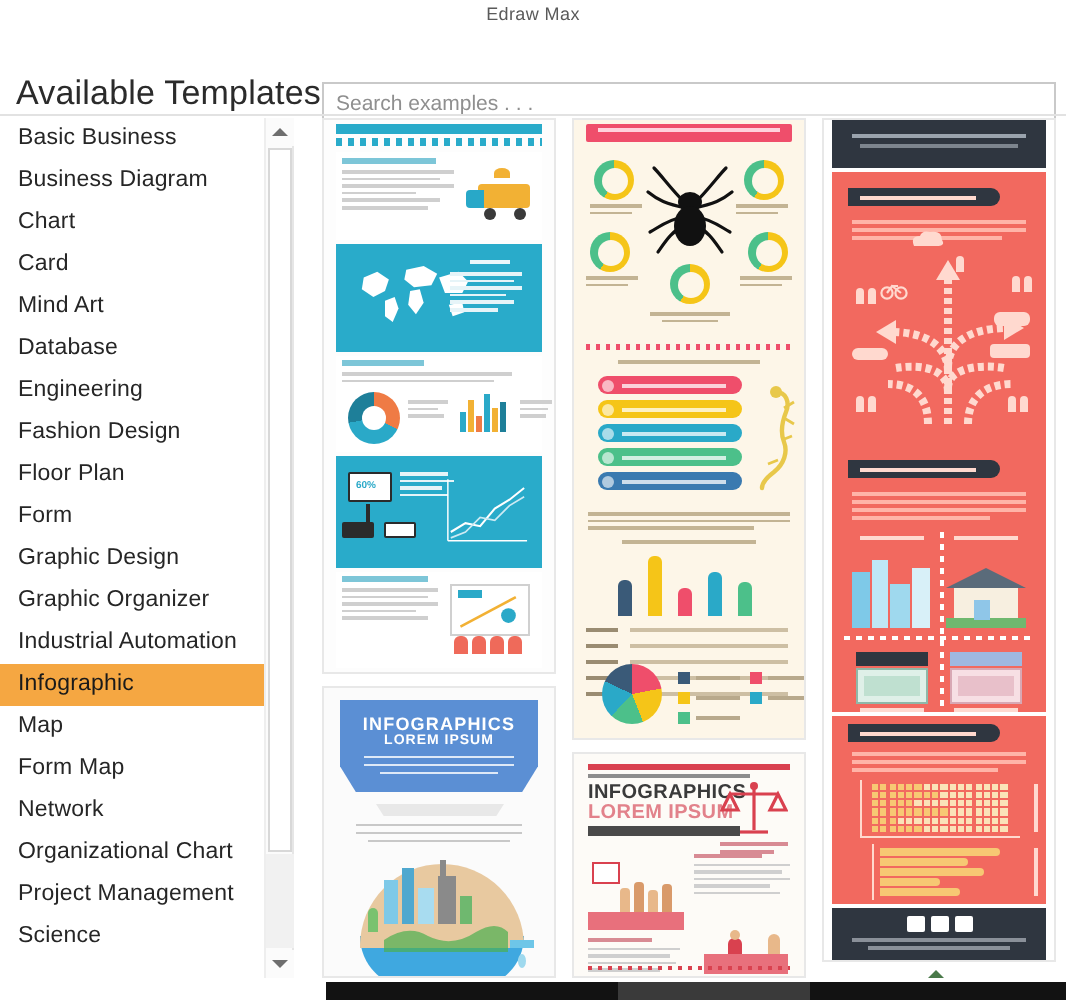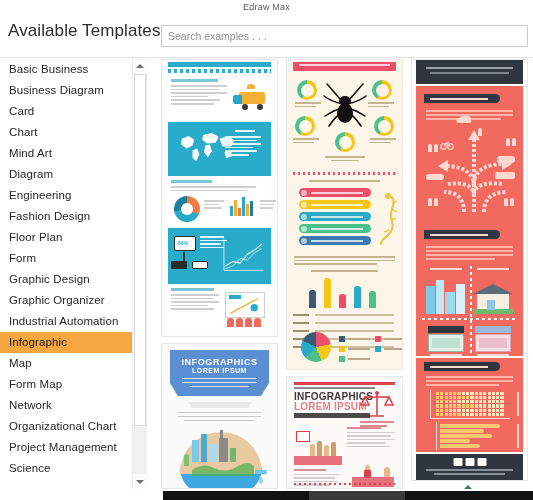--- a/index.html
+++ b/index.html
@@ -12,21 +12,21 @@
   #app { position: relative; width: 533px; height: 500px; background:#fff; }
 
   
   .app-title {
     position:absolute; top:0; left:0; width:533px;
     text-align:center; font-size:9px; color:#5a5a5a;
     letter-spacing:.2px; line-height:12px; padding-top:1px;
   }
 
   
-  .header { position:absolute; top:20px; left:0; width:533px; height:30px;text-decoration:underline; }
+  .header { position:absolute; top:36px; left:0; width:533px; height:30px;text-decoration:underline; }
   .page-title {
     position:absolute; left:8px; top:1px;
     font-size:17px; color:#2b2b2b; font-weight:400; letter-spacing:.1px;
   }
   .search-wrap { position:absolute; left:161px; top:5px; width:367px; height:22px; }
   .search-input {
     width:100%; height:100%; border:1px solid #c9c9c9; background:#fff;
     font-size:10.5px; color:#8a8a8a; padding:0 6px;
     font-family:"Liberation Sans", sans-serif; outline:none;
   }
@@ -222,24 +222,24 @@
     <div class="search-wrap">
       <input class="search-input" type="text" placeholder="Search examples . . ." style="">
     </div>
   </div>
   <div class="header-rule"></div>
 
   <div class="sidebar">
     <div class="cat-list">
       <div class="cat-item">Basic Business</div>
       <div class="cat-item">Business Diagram</div>
+      <div class="cat-item">Chart</div>
       <div class="cat-item">Card</div>
-      <div class="cat-item">Chart</div>
       <div class="cat-item">Mind Art</div>
-      <div class="cat-item">Diagram</div>
+      <div class="cat-item">Database</div>
       <div class="cat-item">Engineering</div>
       <div class="cat-item">Fashion Design</div>
       <div class="cat-item">Floor Plan</div>
       <div class="cat-item">Form</div>
       <div class="cat-item">Graphic Design</div>
       <div class="cat-item">Graphic Organizer</div>
       <div class="cat-item">Industrial Automation</div>
       <div class="cat-item selected">Infographic</div>
       <div class="cat-item">Map</div>
       <div class="cat-item">Form Map</div>

